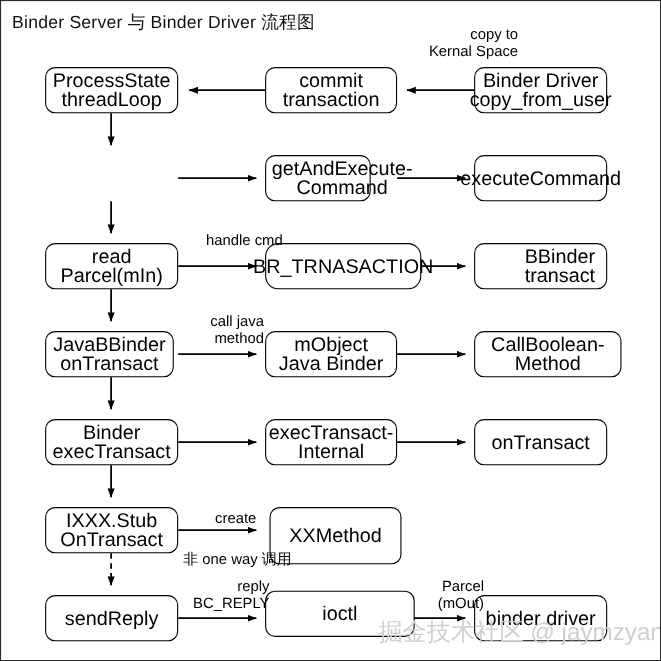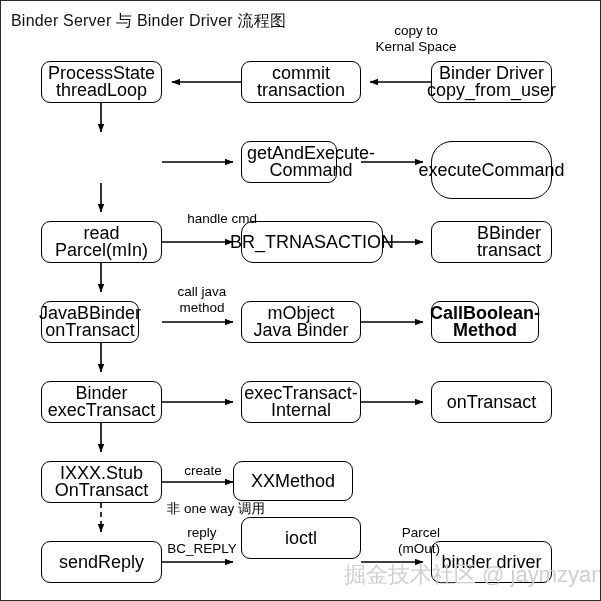--- a/index.html
+++ b/index.html
@@ -41,21 +41,21 @@
     font-size: 18px;
     line-height: 17px;
     padding: 2px 4px;
     white-space: pre-line;
     z-index: 3;
   }
   .edge-label {
     position: absolute;
     font-size: 13.5px;
     line-height: 16px;
-    text-align: center;
+    text-align: right;
     white-space: pre-line;
     background: transparent;
     z-index: 4;
     color: #000000;
   }
   .edge-label.left-align { text-align: right; }
   svg#wires {
     position: absolute;
     left: 0;
     top: 0;
@@ -123,51 +123,51 @@
   <div class="node" style="left:40px; top:60px; width:121px; height:42px;">ProcessState
 threadLoop</div>
   <div class="node" style="left:240px; top:60px; width:120px; height:42px;">commit transaction</div>
   <div class="node" style="left:430px; top:60px; width:121px; height:42px;">Binder Driver
 copy_from_user</div>
   <div class="edge-label" style="left:360px; top:22px; width:110px;">copy to
 Kernal Space</div>
 
   <div class="node" style="left:240px; top:140px; width:96px; height:42px;padding-left:48px;">getAndExecute-
 Command</div>
-  <div class="node" style="left:430px; top:140px; width:121px; height:58px;border-radius:21px;">executeCommand</div>
+  <div class="node" style="left:430px; top:140px; width:121px; height:42px;">executeCommand</div>
 
   <div class="node" style="left:40px; top:220px; width:121px; height:42px;">read Parcel(mIn)</div>
   <div class="node" style="left:240px; top:220px; width:142px; height:42px;border-radius:12px;">BR_TRNASACTION</div>
   <div class="node" style="left:430px; top:220px; width:121px; height:42px;padding-left:39px;">BBinder
 transact</div>
   <div class="edge-label left-align" style="left:161px; top:210px; width:95px;">handle cmd</div>
 
-  <div class="node" style="left:40px; top:300px; width:98px; height:42px;">JavaBBinder
+  <div class="node" style="left:40px; top:300px; width:117px; height:42px;">JavaBBinder
 onTransact</div>
   <div class="node" style="left:240px; top:300px; width:120px; height:42px;">mObject
 Java Binder</div>
-  <div class="node" style="left:430px; top:300px; width:108px; height:42px;font-weight:bold;">CallBoolean-
+  <div class="node" style="left:430px; top:300px; width:134px; height:42px;">CallBoolean-
 Method</div>
   <div class="edge-label" style="left:163px; top:283px; width:76px;">call java
 method</div>
 
   <div class="node" style="left:40px; top:380px; width:121px; height:42px;">Binder
 execTransact</div>
   <div class="node" style="left:240px; top:380px; width:120px; height:42px;">execTransact-
 Internal</div>
   <div class="node" style="left:430px; top:380px; width:121px; height:42px;">onTransact</div>
 
   <div class="node" style="left:40px; top:460px; width:121px; height:42px;">IXXX.Stub
 OnTransact</div>
-  <div class="node" style="left:232px; top:460px; width:120px; height:40px;">XXMethod</div>
+  <div class="node" style="left:244px; top:460px; width:120px; height:52px;">XXMethod</div>
   <div class="edge-label" style="left:172px; top:462px; width:60px;">create</div>
   <div class="edge-label left-align" style="left:104px; top:500px; width:160px;">非 one way 调用</div>
 
   <div class="node" style="left:40px; top:540px; width:121px; height:42px;">sendReply</div>
-  <div class="node" style="left:240px; top:516px; width:120px; height:42px;">ioctl</div>
+  <div class="node" style="left:240px; top:536px; width:136px; height:42px;">ioctl</div>
   <div class="node" style="left:430px; top:540px; width:121px; height:42px;">binder driver</div>
   <div class="edge-label" style="left:158px; top:524px; width:86px;">reply
 BC_REPLY</div>
   <div class="edge-label left-align" style="left:363px; top:524px; width:76px;">Parcel
 (mOut)</div>
 
   <div id="watermark">掘金技术社区 @ jaymzyang</div>
 
 </div>
 

